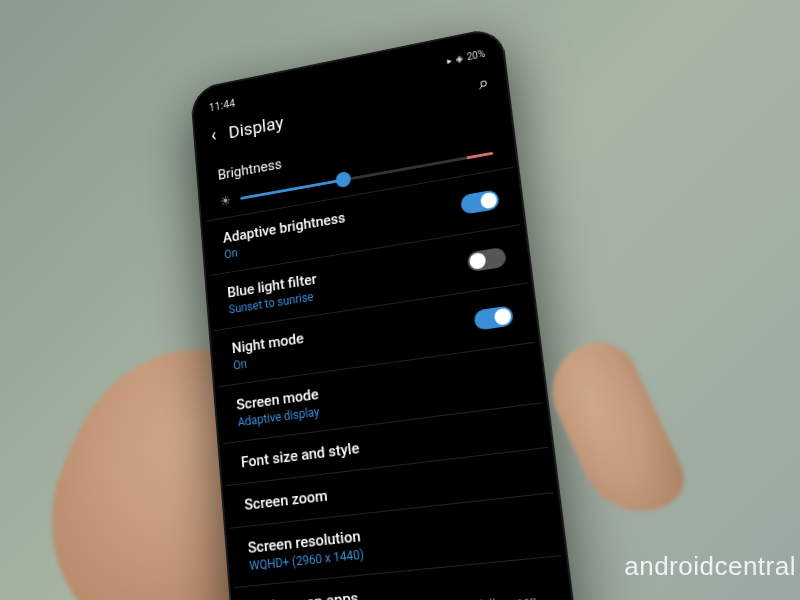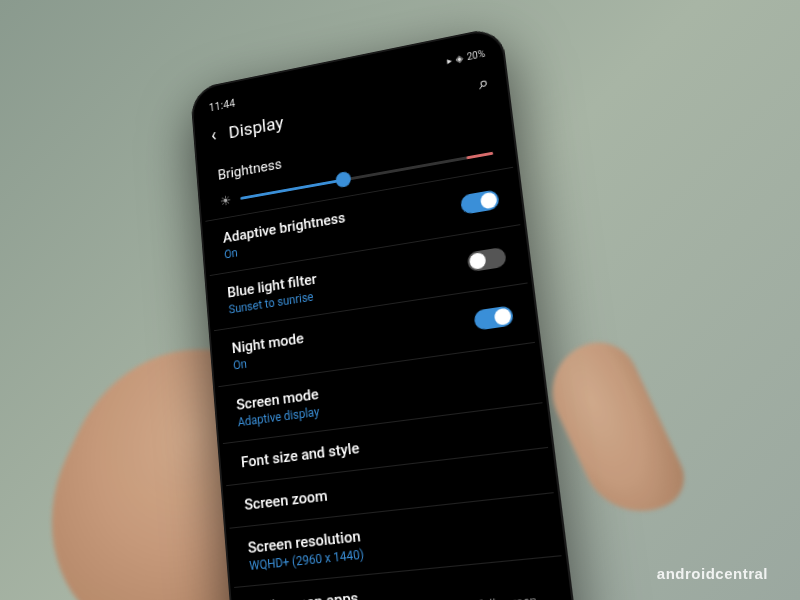--- a/index.html
+++ b/index.html
@@ -172,24 +172,24 @@
     }
     .toggle.on .toggle-thumb {
       right: 2px;
     }
     .toggle.off .toggle-thumb {
       left: 2px;
     }
     .watermark {
       position: absolute;
       bottom: 18px;
-      right: 32px;
+      right: 4px;
       color: rgba(255,255,255,0.85);
-      font-size: 15px;
-      font-weight: 700;
+      font-size: 26px;
+      font-weight: 400;
       letter-spacing: 0.5px;
       font-family: sans-serif;
     }
     .hand-overlay {
       position: absolute;
       bottom: -50px;
       left: 60px;
       width: 260px;
       height: 300px;
       background: radial-gradient(ellipse at 40% 30%, #d4a989 0%, #c89878 40%, #a87858 100%);

